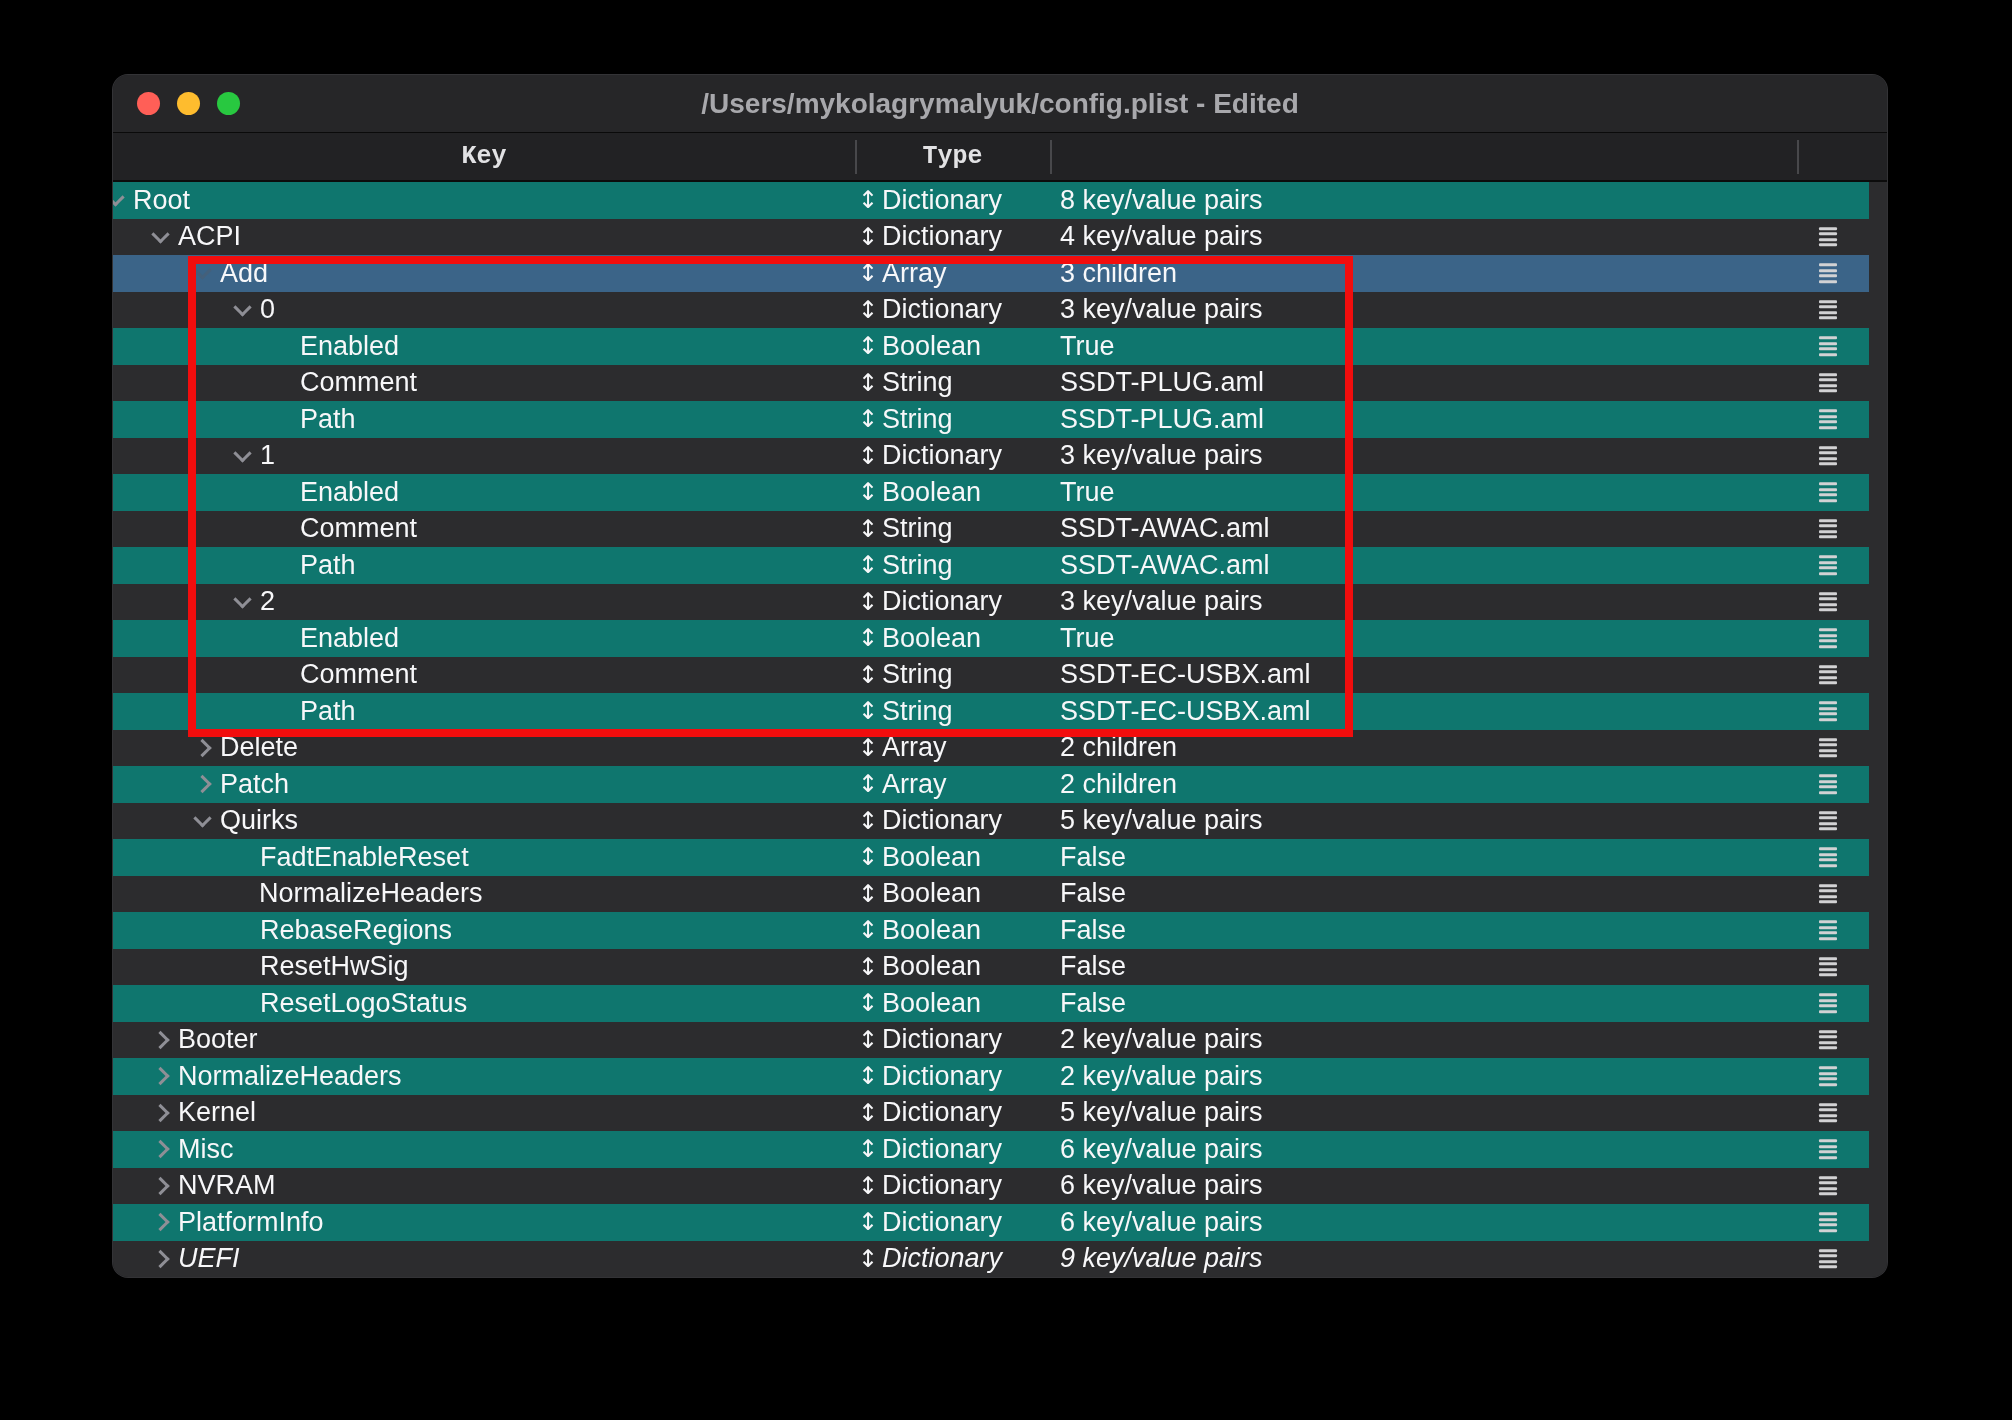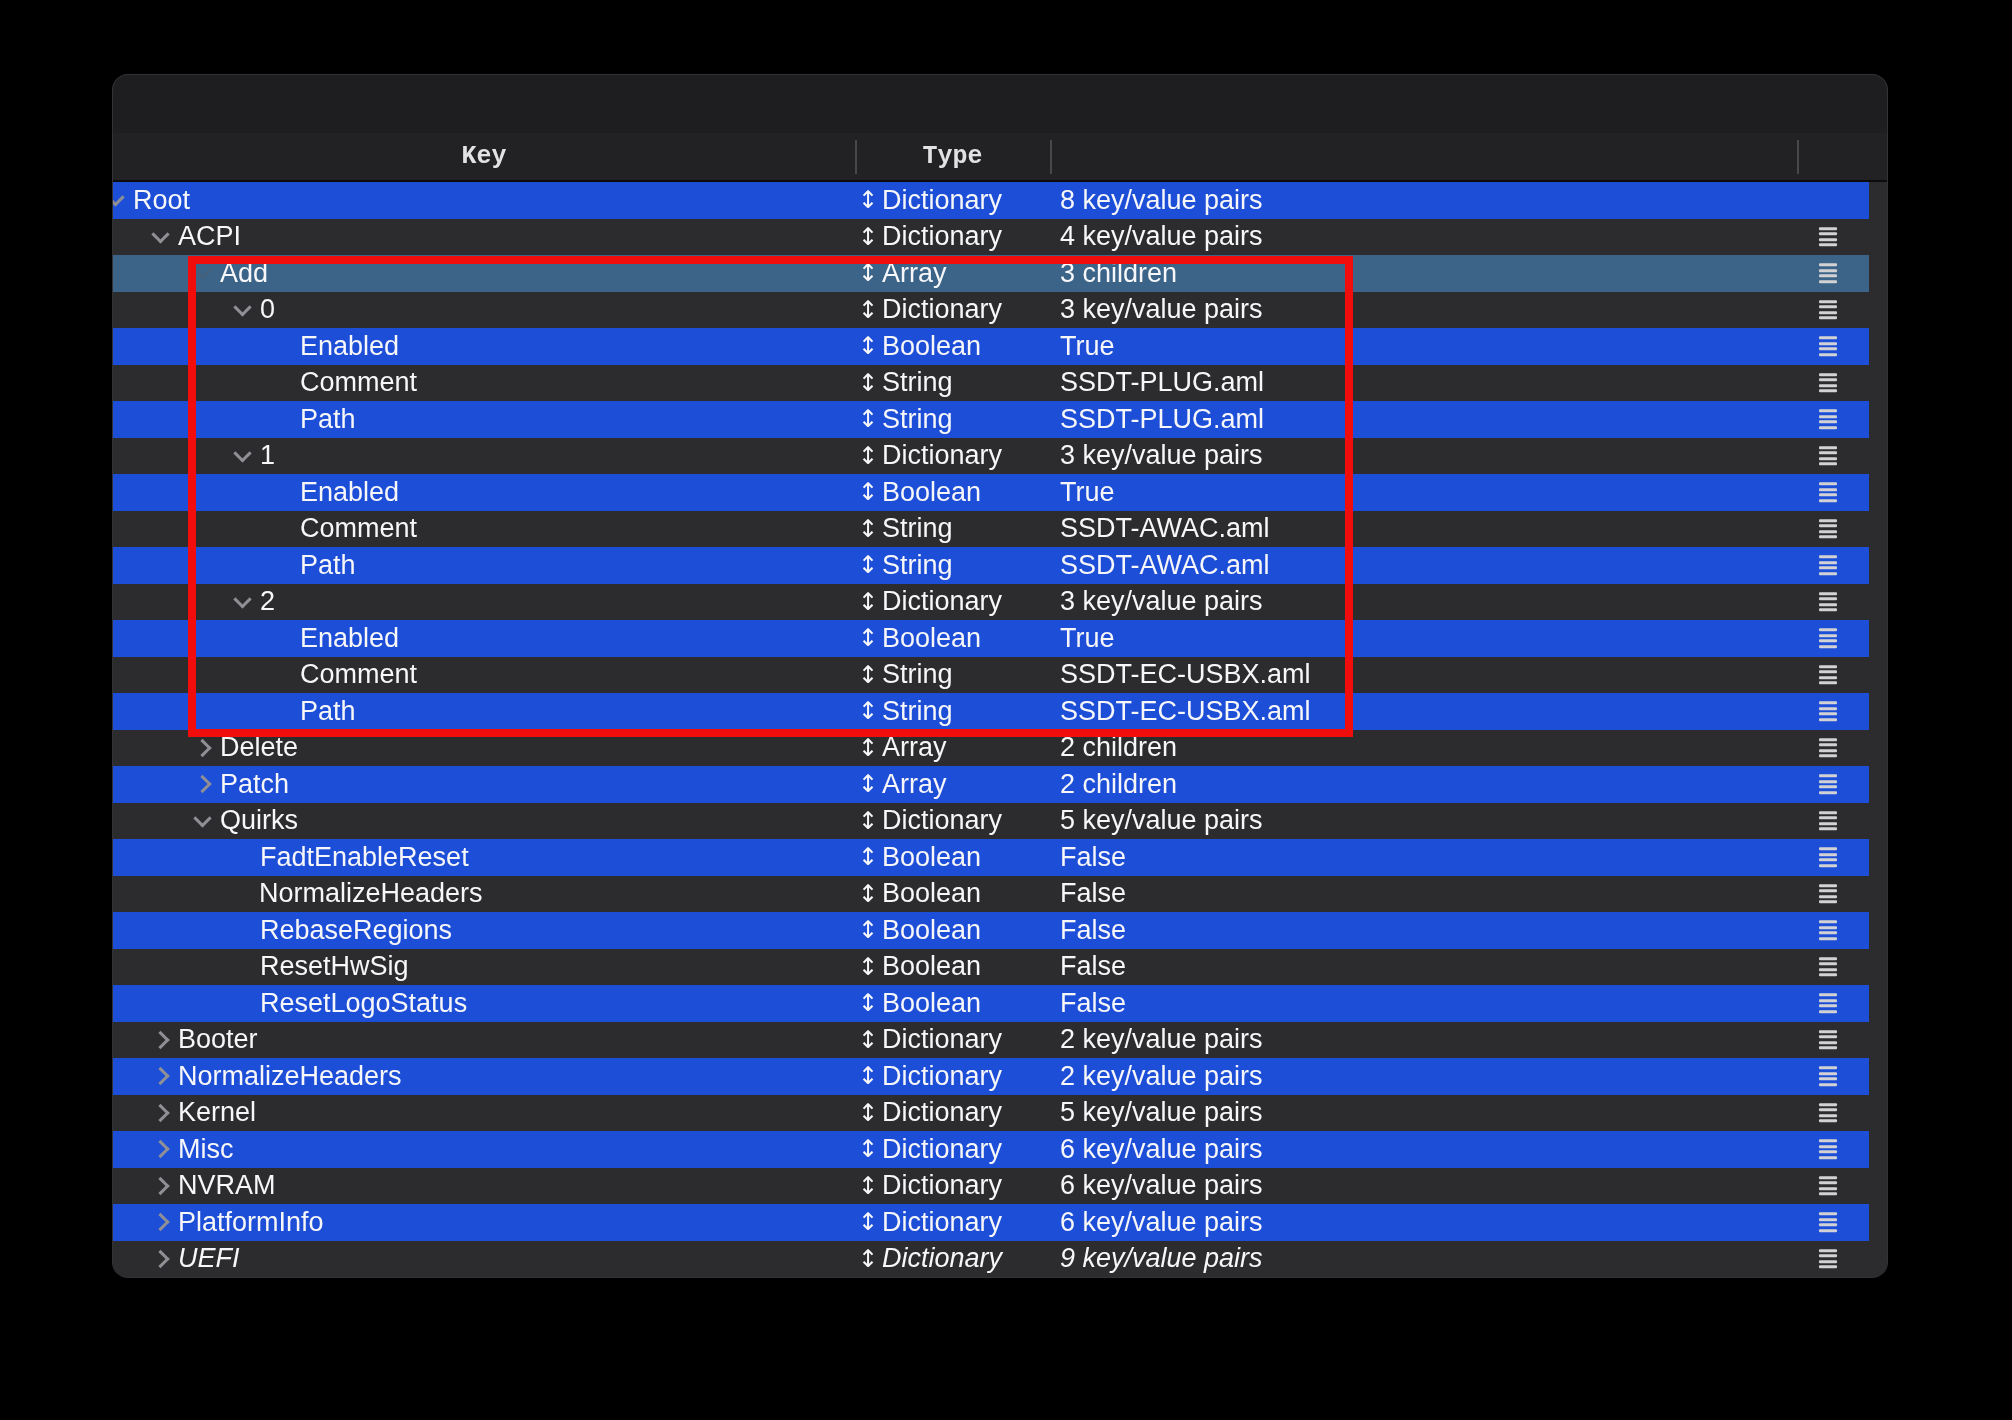--- a/index.html
+++ b/index.html
@@ -30,21 +30,21 @@
   #cap-key{left:0;width:742px;}
   #cap-type{left:742px;width:195px;}
   #cap-value{left:937px;width:747px;}
   .coldiv{position:absolute;top:7px;height:34px;width:2px;background:#48484b;}
   #div1{left:742px;} #div2{left:937px;} #div3{left:1684px;}
 
   
   #rows{position:absolute;left:0;top:107px;width:1756px;height:1095px;}
   #gutter{position:absolute;left:1756px;top:107px;width:18px;bottom:0;background:#2c2c2e;}
   .row{position:absolute;left:0;width:1756px;height:36.5px;}
-  .row.dark{background:#1d4ed8;}
+  .row.dark{background:#0f766e;}
   .row.light{background:#2c2c2e;}
   .row.selected{background:#3b6488;}
   .cell{position:absolute;top:0;height:36.5px;display:flex;align-items:center;
         color:#f7f7f9;font-size:27px;font-weight:500;white-space:nowrap;}
   .chev{position:absolute;top:50%;width:10px;height:10px;
         border-right:3px solid #8f8f96;border-bottom:3px solid #8f8f96;}
   .chev.open{transform:translateY(-70%) rotate(45deg);}
   .chev.closed{transform:translateY(-50%) rotate(-45deg);}
   .row.selected .chev{border-color:#44607b;}
   .stepper{left:742px;width:26px;justify-content:center;
@@ -59,20 +59,26 @@
   #annotation{position:absolute;left:188px;top:256px;width:1165px;height:481px;
               box-sizing:border-box;border:8px solid #f20d0d;pointer-events:none;z-index:50;}
 </style>
 </head>
 <body>
 
 <div id="stage">
 
   <div id="window">
 
+    <div id="titlebar">
+      <span class="tl" id="tl-close"></span>
+      <span class="tl" id="tl-min"></span>
+      <span class="tl" id="tl-zoom"></span>
+      <div id="title">/Users/mykolagrymalyuk/config.plist - Edited</div>
+    </div>
 
     <div id="colheader">
       <div class="colcap" id="cap-key">Key</div>
       <div class="colcap" id="cap-type">Type</div>
       <div class="coldiv" id="div1"></div>
       <div class="coldiv" id="div2"></div>
       <div class="coldiv" id="div3"></div>
     </div>
 
     <div id="gutter"></div>

